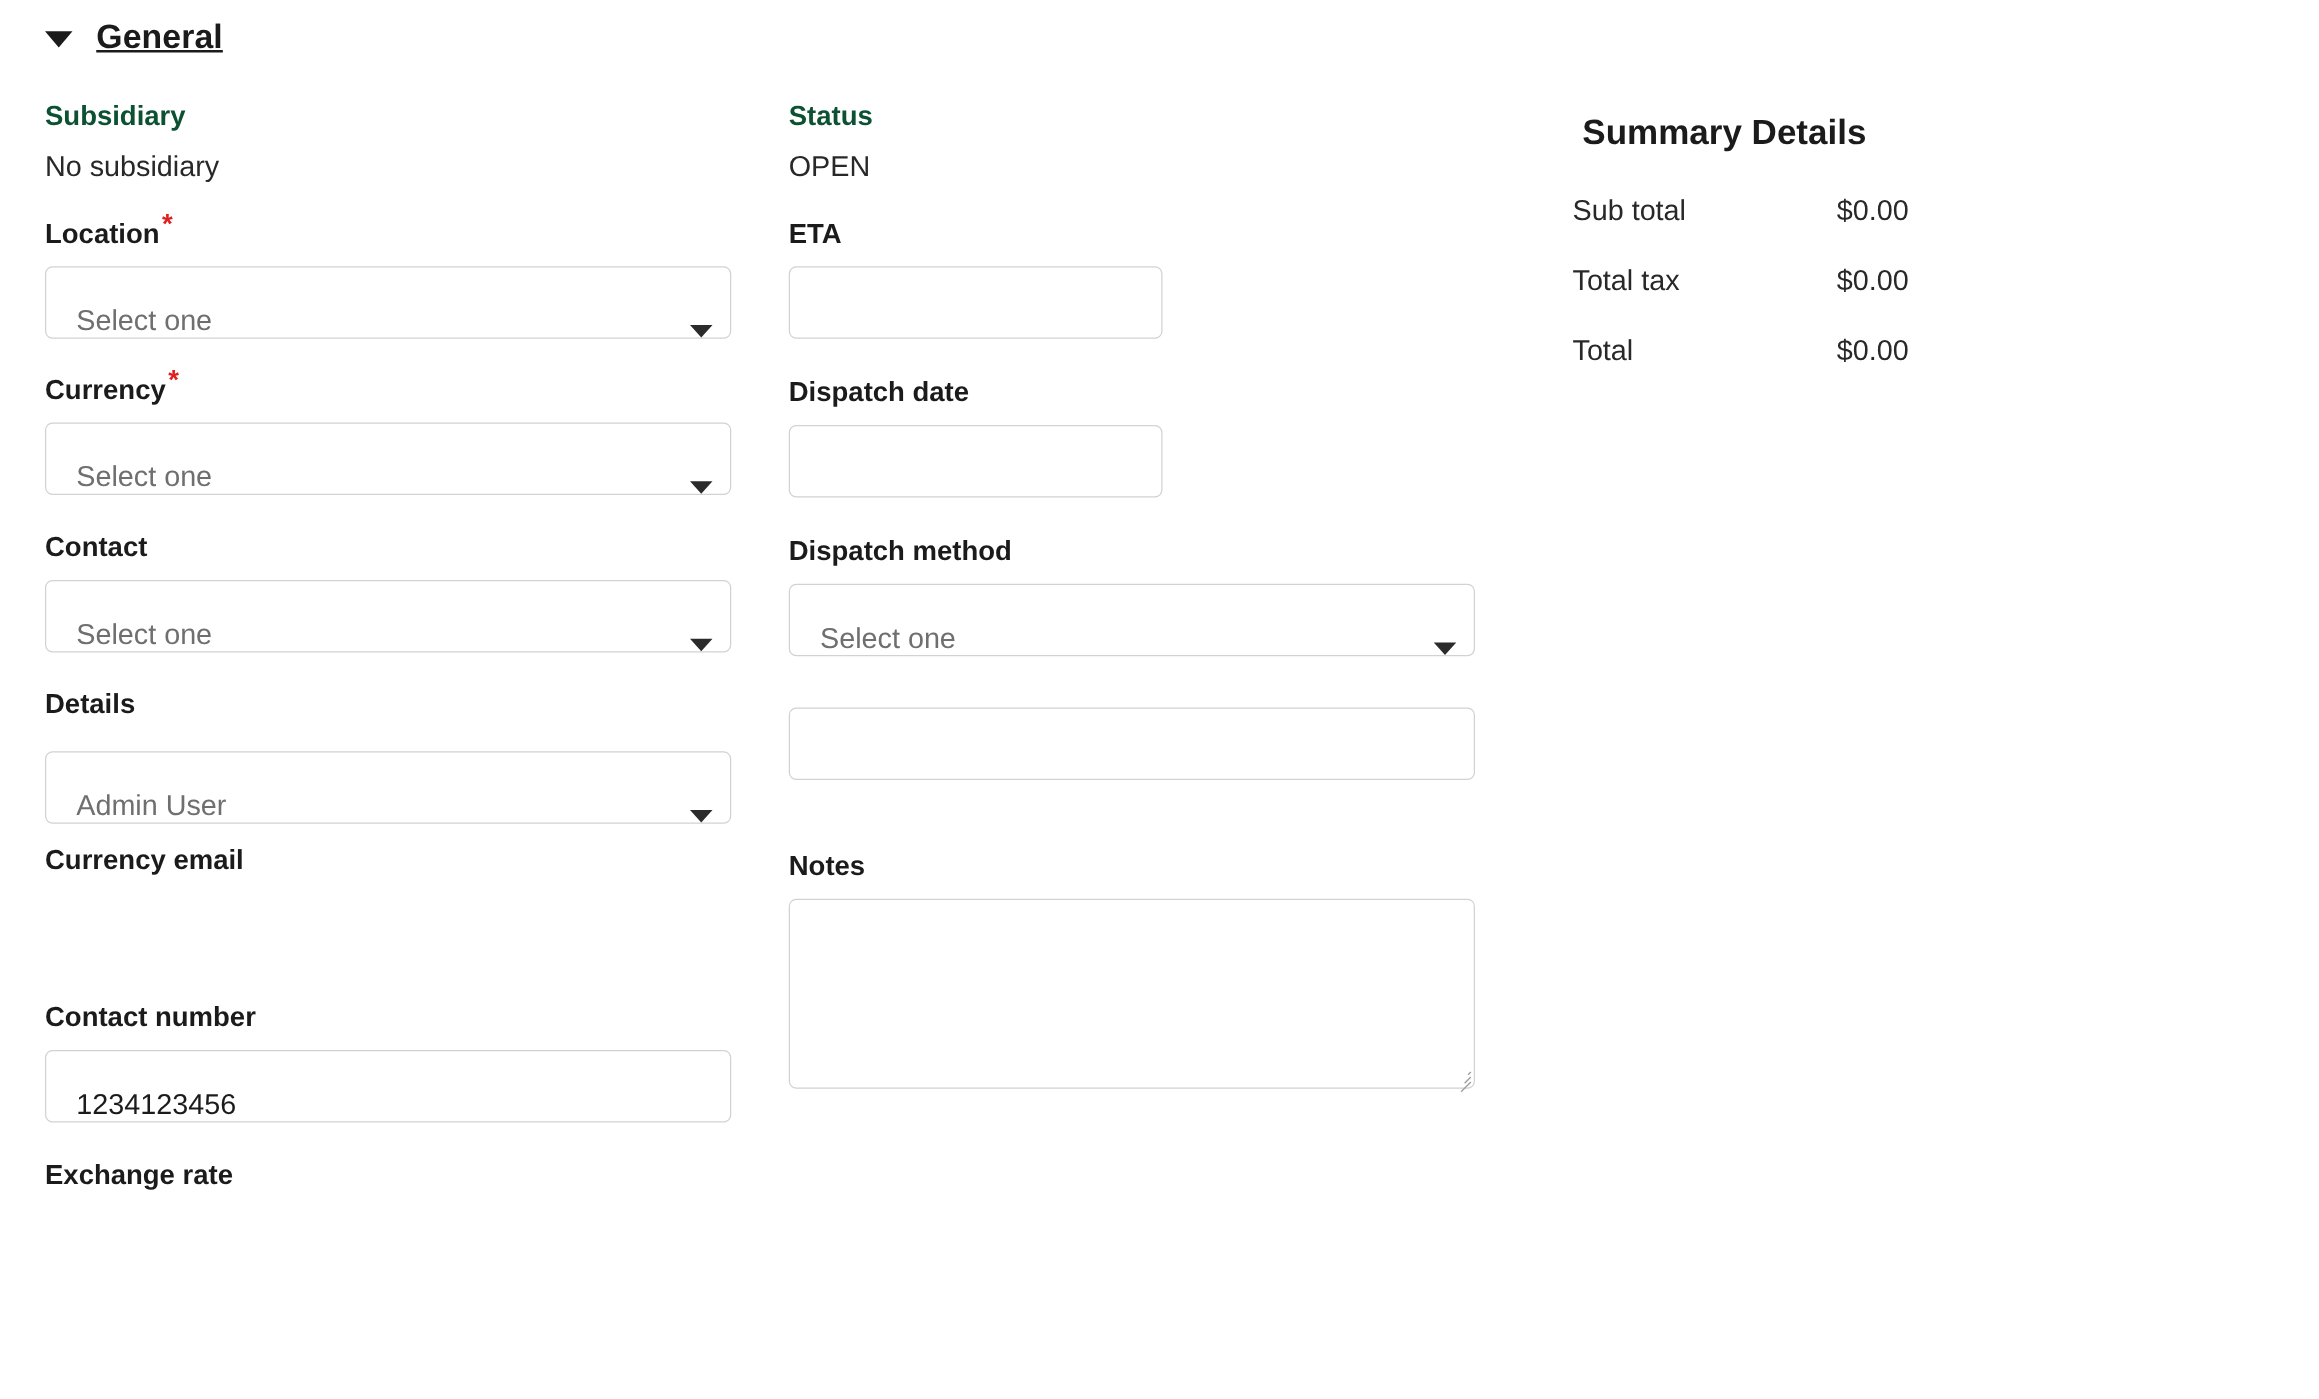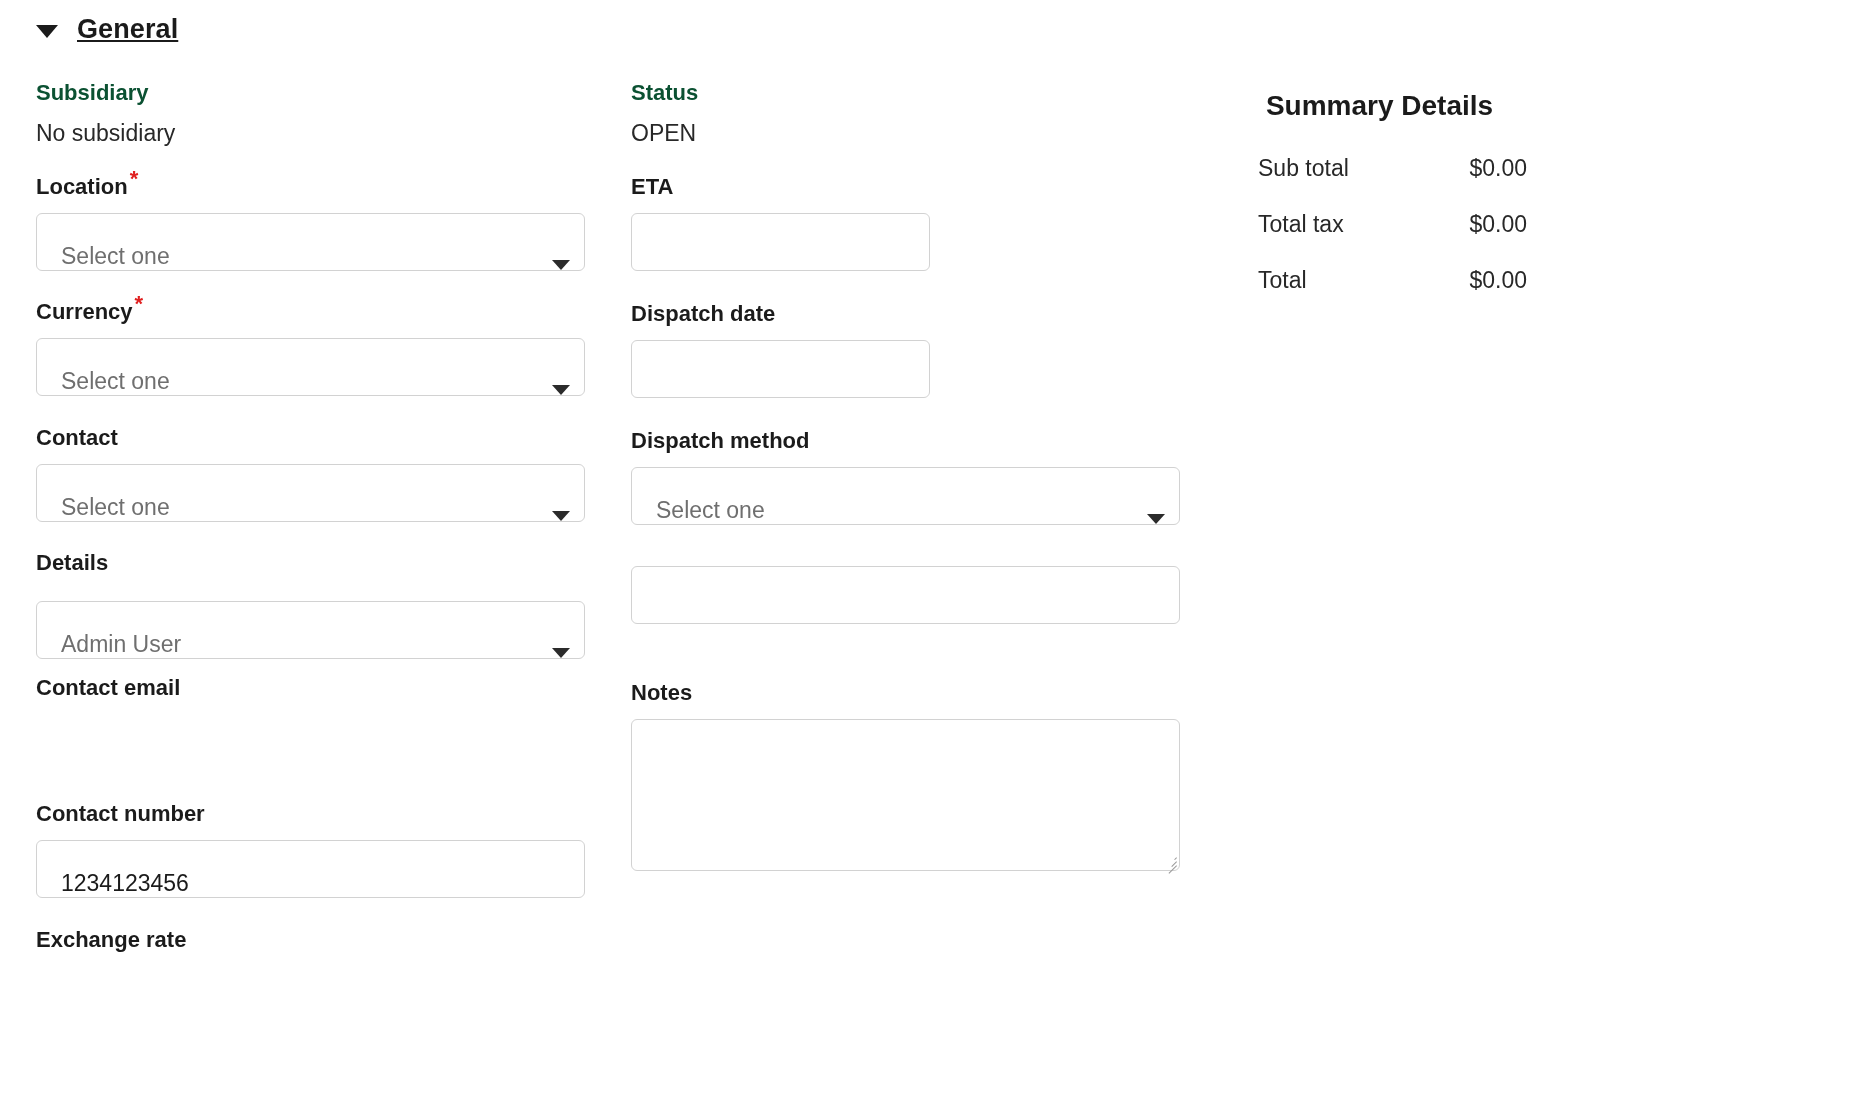--- a/index.html
+++ b/index.html
@@ -209,21 +209,21 @@
 
   <div class="field" style="top:550px">
     <div class="label">Details</div>
     <div class="control" style="width:549px;margin-top:25px">
       <div class="txt placeholder">Admin User</div>
       <div class="caret"></div>
     </div>
   </div>
 
   <div class="field" style="top:675px">
-    <div class="label">Contact email</div>
+    <div class="label">Currency email</div>
   </div>
 
   <div class="field" style="top:801px">
     <div class="label">Contact number</div>
     <div class="control textbox" style="width:549px;margin-top:13px">
       <div class="txt value">1234123456</div>
     </div>
   </div>
 
   <div class="field" style="top:927px">

